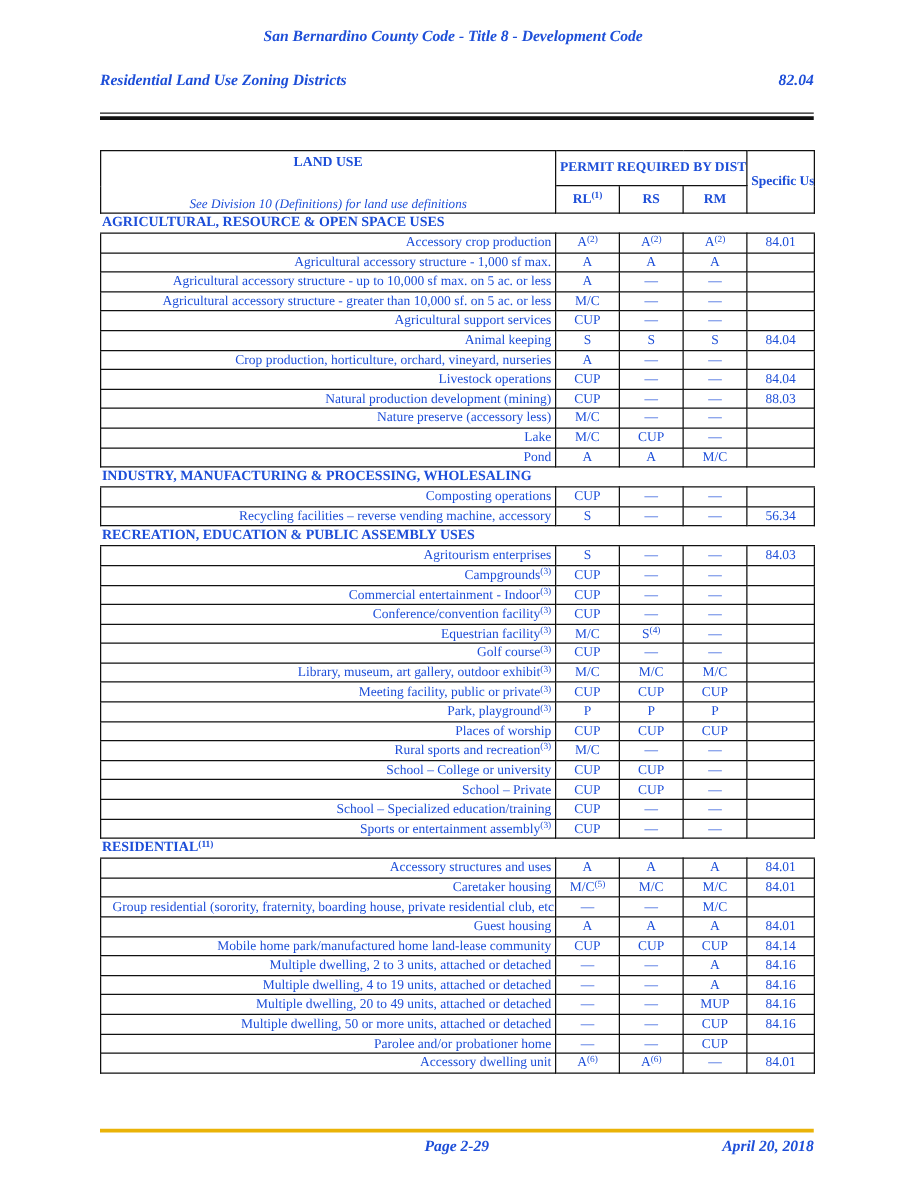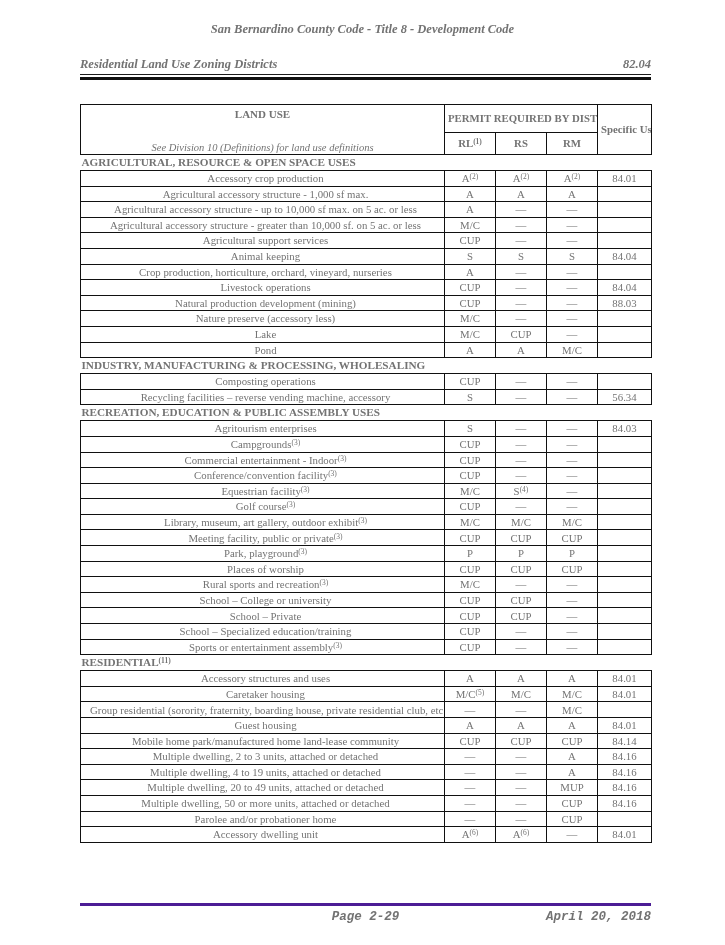--- a/index.html
+++ b/index.html
@@ -1,40 +1,40 @@
 <!DOCTYPE html>
 <html><head>
 <meta charset="utf-8">
 <style>
   html, body { margin: 0; padding: 0; background: #ffffff; }
   .page {
     position: relative;
     width: 725px;
     height: 945px;
     background: #ffffff;
-    color: #737373;
+    color: #1d4ed8;
     font-family: "Liberation Serif", "DejaVu Serif", serif;
     overflow: hidden;
   }
   .doc-header {
     padding-top: 22px;
     text-align: center;
     font-size: 12.5px;
     font-weight: bold;
     font-style: italic;
   }
   .running-head {
     margin: 20px 0 0 80px;
     width: 571px;
     display: flex;
     justify-content: space-between;
     font-size: 12.5px;
     font-weight: bold;
     font-style: italic;
-    padding-bottom: 2px;
+    padding-bottom: 18px;
     border-bottom: 1px solid #1c1c1c;
   }
   .thick-rule {
     margin: 2px 0 0 80px;
     width: 571px;
     height: 3px;
     background: #111;
   }
   .table-titles {
     margin-top: 24px;
@@ -71,34 +71,33 @@
     border-left: none;
     border-right: none;
     font-weight: bold;
     font-size: 11.2px;
     height: 15px;
     padding-left: 1px;
     text-align: left;
     vertical-align: middle;
   }
   tr.data-row td { height: 14.6px; vertical-align: middle; text-align: center; }
-  tr.data-row td.use-cell { text-align: center; padding-left: 9px; }
+  tr.data-row td.use-cell { text-align: right; padding-left: 9px; }
   sup { font-size: 7.5px; line-height: 0; vertical-align: 3.5px; }
   .footer {
     position: absolute;
     left: 80px;
     top: 903px;
     width: 571px;
-    border-top: 3px solid #4c1d95;
+    border-top: 3px solid #eab308;
     padding-top: 4px;
     font-size: 12.5px;
     font-weight: bold;
     font-style: italic;
     height: 20px;
-    font-family: Liberation Mono, monospace;
   }
   .footer .footer-center {
     position: absolute;
     left: 0; right: 0;
     text-align: center;
   }
   .footer .footer-right {
     position: absolute;
     right: 0;
     text-align: right;

